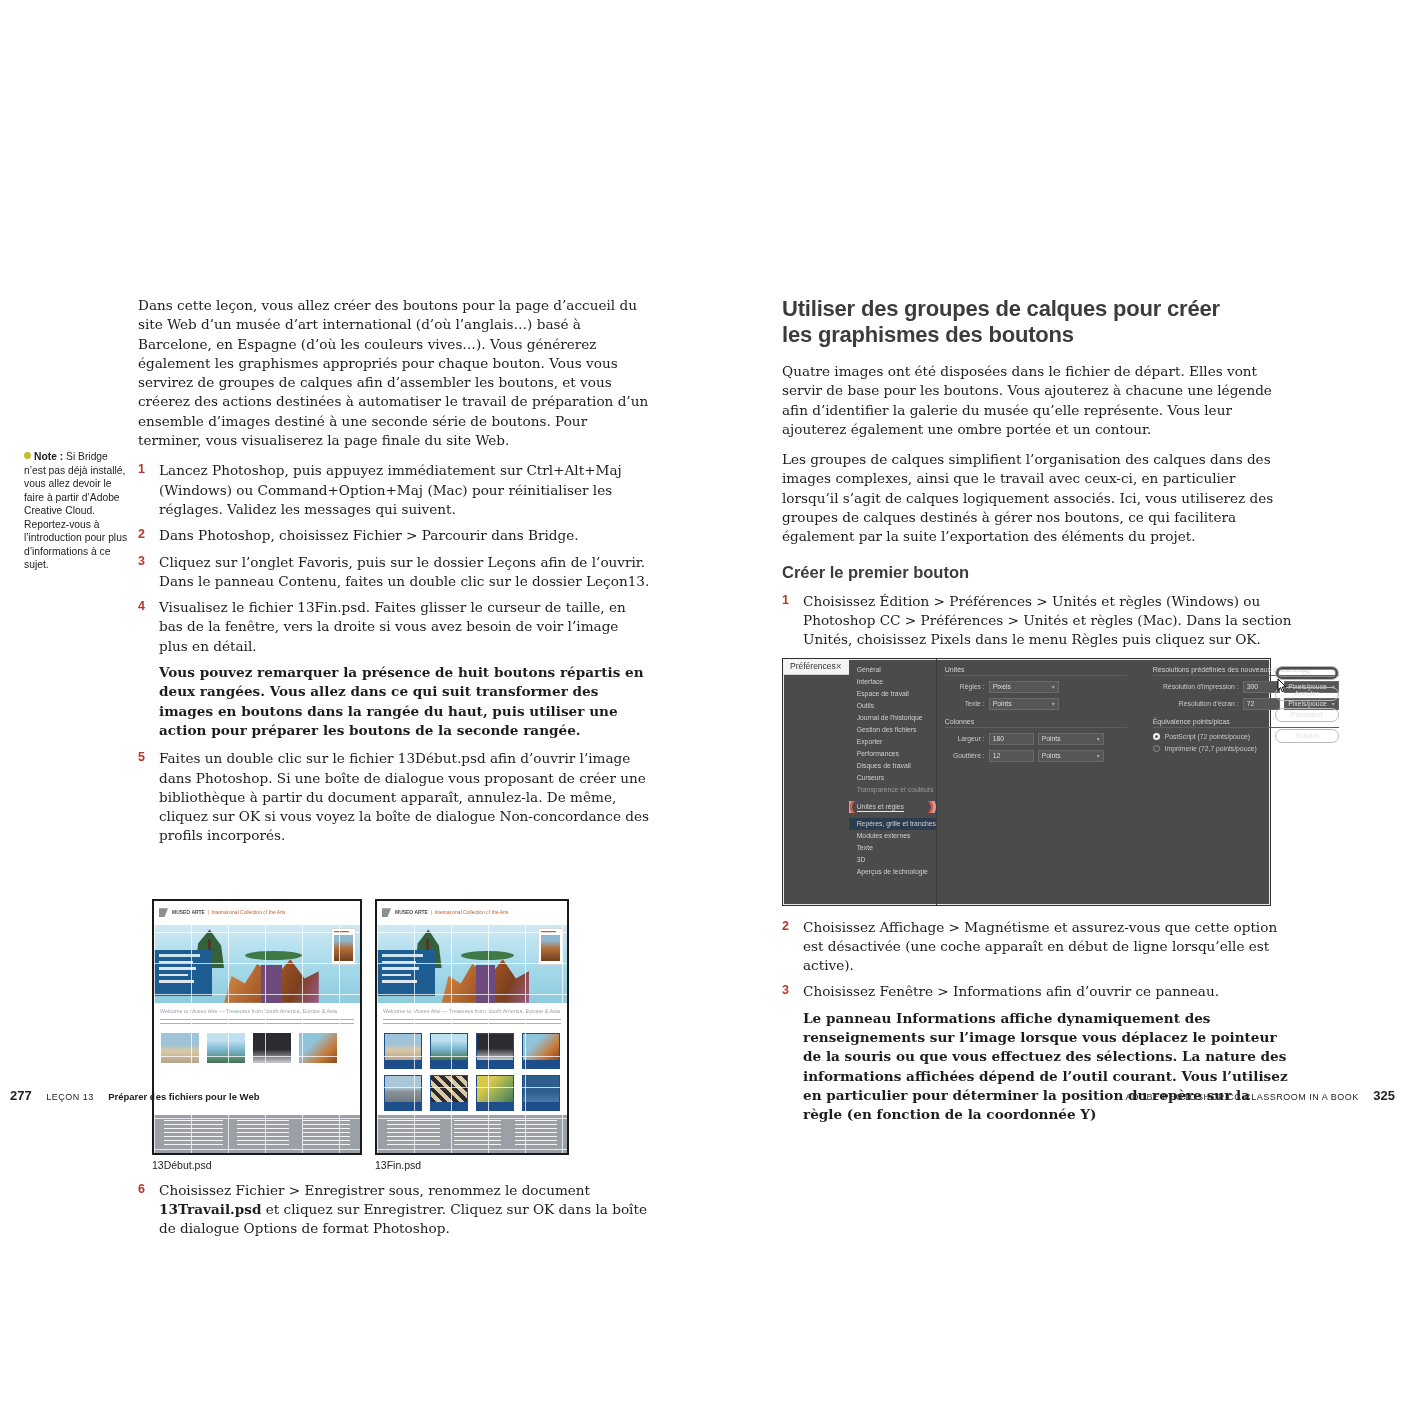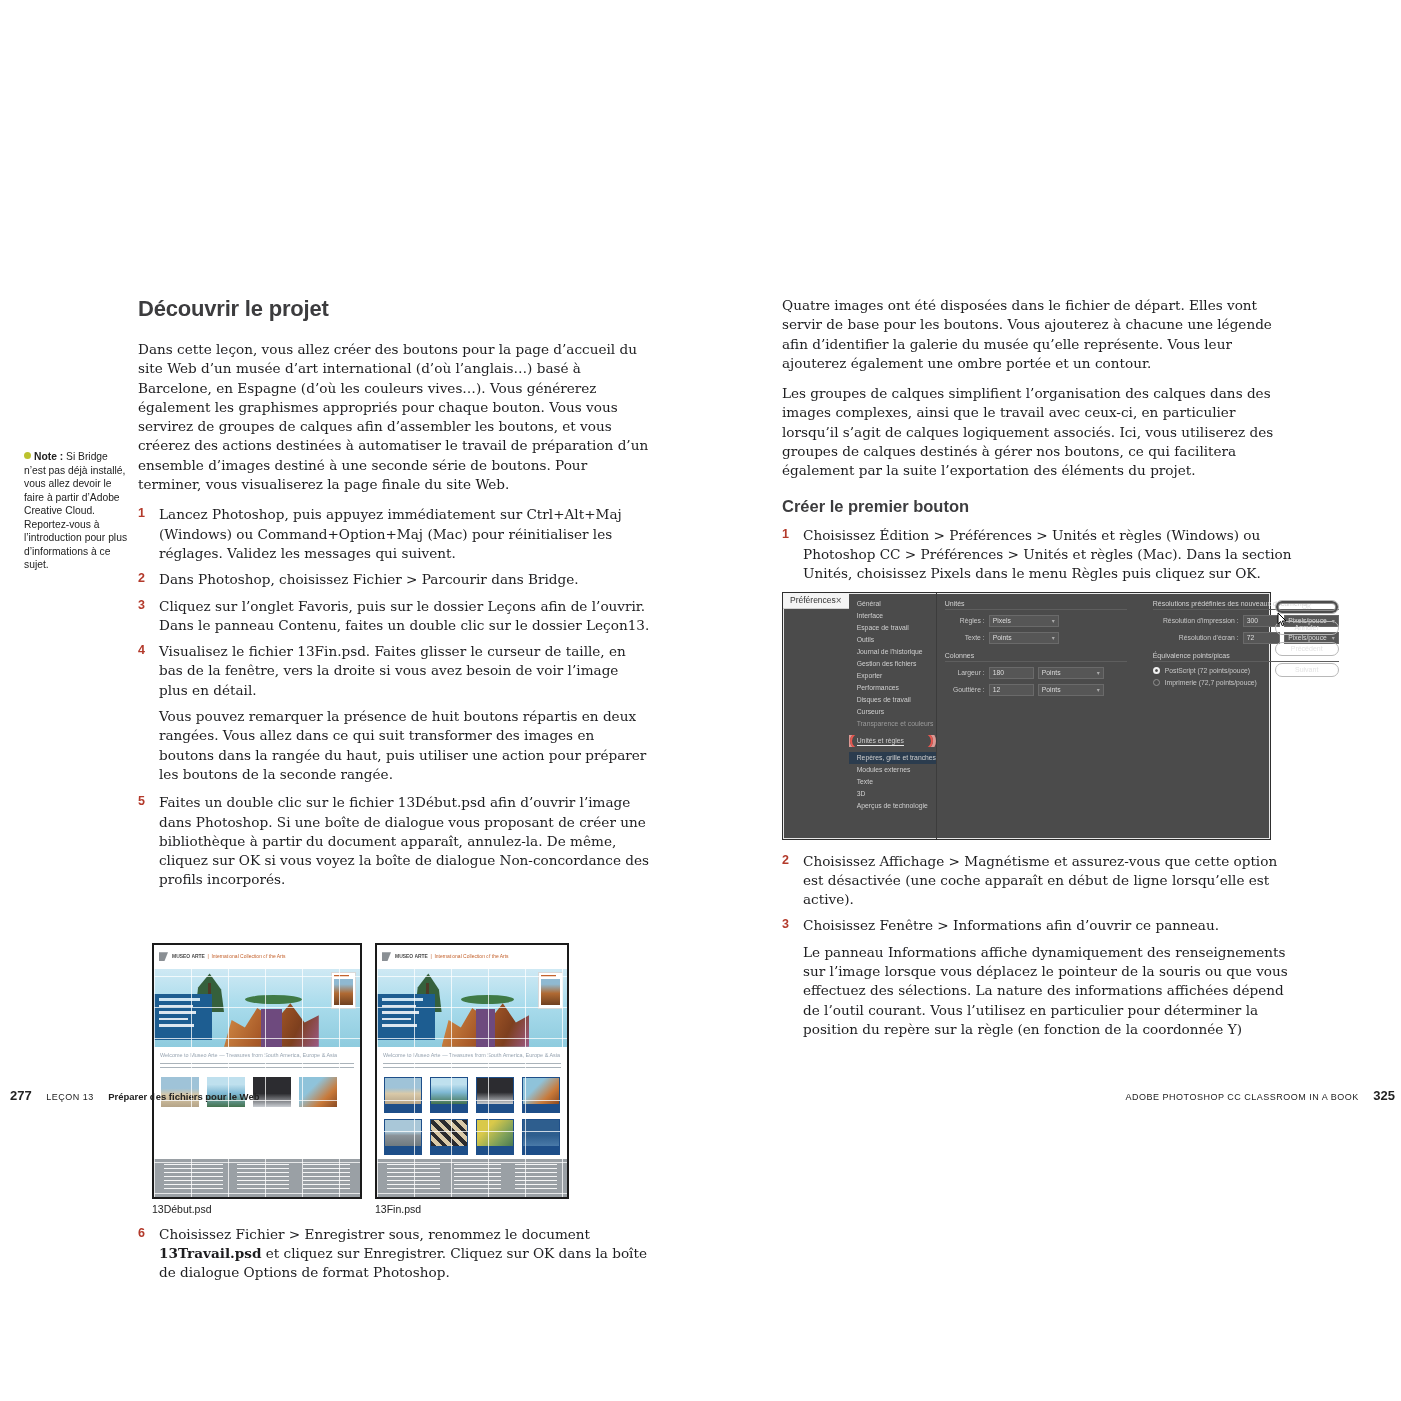--- a/index.html
+++ b/index.html
@@ -16,21 +16,21 @@
   #col-left h1.sec { margin-bottom:18px; }
   #col-right h1.sec { margin-bottom:14px; }
   h2.sub { font-family:"Liberation Sans", sans-serif; font-weight:bold;
            font-size:16.5px; color:#3c3c3e; margin:16px 0 10px 0; }
   p.body { font-size:13.6px; line-height:19.3px; margin-bottom:11px; color:#1d1d1f; }
 
   .step { display:flex; margin-bottom:7px; }
   .step .num { font-family:"Liberation Sans", sans-serif; font-weight:bold;
                color:#b33a2b; font-size:12.5px; width:21px; flex:0 0 21px; padding-top:1px; }
   .step .stext { font-size:13.6px; line-height:19.3px; flex:1; }
-  .step-extra { font-size:13.6px; line-height:19.3px; margin:2px 0 9px 21px; }
+  .step-extra { font-size:13.6px; line-height:19.3px; margin:2px 0 9px 21px;font-weight:bold; }
 
   
   #margin-note { position:absolute; left:24px; top:450px; width:104px;
                  font-family:"Liberation Sans", sans-serif; font-size:10.3px;
                  line-height:13.5px; color:#222; }
   #margin-note .dot { display:inline-block; width:7px; height:7px; border-radius:50%;
                  background:#bcc22e; margin-right:3px; vertical-align:1px; }
   #margin-note b { font-weight:bold; }
 
   
@@ -170,21 +170,20 @@
   #cursor-icon { position:absolute; right:60px; top:20px; z-index:6; }
 </style>
 </head>
 <body>
 
 <div id="margin-note">
   <span class="dot"></span><b>Note :</b><span> Si Bridge n’est pas déjà installé, vous allez devoir le faire à partir d’Adobe Creative Cloud. Reportez-vous à l’introduction pour plus d’informations à ce sujet.</span>
 </div>
 
 <div class="col" id="col-left">
-  <h1 class="sec">Découvrir le projet</h1>
   <p class="body">Dans cette leçon, vous allez créer des boutons pour la page d’accueil du site Web d’un musée d’art international (d’où l’anglais…) basé à Barcelone, en Espagne (d’où les couleurs vives…). Vous générerez également les graphismes appropriés pour chaque bouton. Vous vous servirez de groupes de calques afin d’assembler les boutons, et vous créerez des actions destinées à automatiser le travail de préparation d’un ensemble d’images destiné à une seconde série de boutons. Pour terminer, vous visualiserez la page finale du site Web.</p>
 
   <div class="step">
     <span class="num">1</span>
     <span class="stext">Lancez Photoshop, puis appuyez immédiatement sur Ctrl+Alt+Maj (Windows) ou Command+Option+Maj (Mac) pour réinitialiser les réglages. Validez les messages qui suivent.</span>
   </div>
   <div class="step">
     <span class="num">2</span>
     <span class="stext">Dans Photoshop, choisissez Fichier &gt; Parcourir dans Bridge.</span>
   </div>
@@ -329,20 +328,21 @@
     </div>
   </div>
 
   <div class="step" style="margin-top:10px;">
     <span class="num">6</span>
     <span class="stext"><span>Choisissez Fichier &gt; Enregistrer sous, renommez le document </span><b>13Travail.psd</b><span> et cliquez sur Enregistrer. Cliquez sur OK dans la boîte de dialogue Options de format Photoshop.</span></span>
   </div>
 </div>
 
 <div class="col" id="col-right">
+  <h1 class="sec"><span>Utiliser des groupes de calques pour créer</span><br><span>les graphismes des boutons</span></h1>
   <p class="body">Quatre images ont été disposées dans le fichier de départ. Elles vont servir de base pour les boutons. Vous ajouterez à chacune une légende afin d’identifier la galerie du musée qu’elle représente. Vous leur ajouterez également une ombre portée et un contour.</p>
   <p class="body">Les groupes de calques simplifient l’organisation des calques dans des images complexes, ainsi que le travail avec ceux-ci, en particulier lorsqu’il s’agit de calques logiquement associés. Ici, vous utiliserez des groupes de calques destinés à gérer nos boutons, ce qui facilitera également par la suite l’exportation des éléments du projet.</p>
   <h2 class="sub">Créer le premier bouton</h2>
 
   <div class="step">
     <span class="num">1</span>
     <span class="stext">Choisissez Édition &gt; Préférences &gt; Unités et règles (Windows) ou Photoshop CC &gt; Préférences &gt; Unités et règles (Mac). Dans la section Unités, choisissez Pixels dans le menu Règles puis cliquez sur OK.</span>
   </div>
 
   <div id="dialog">

